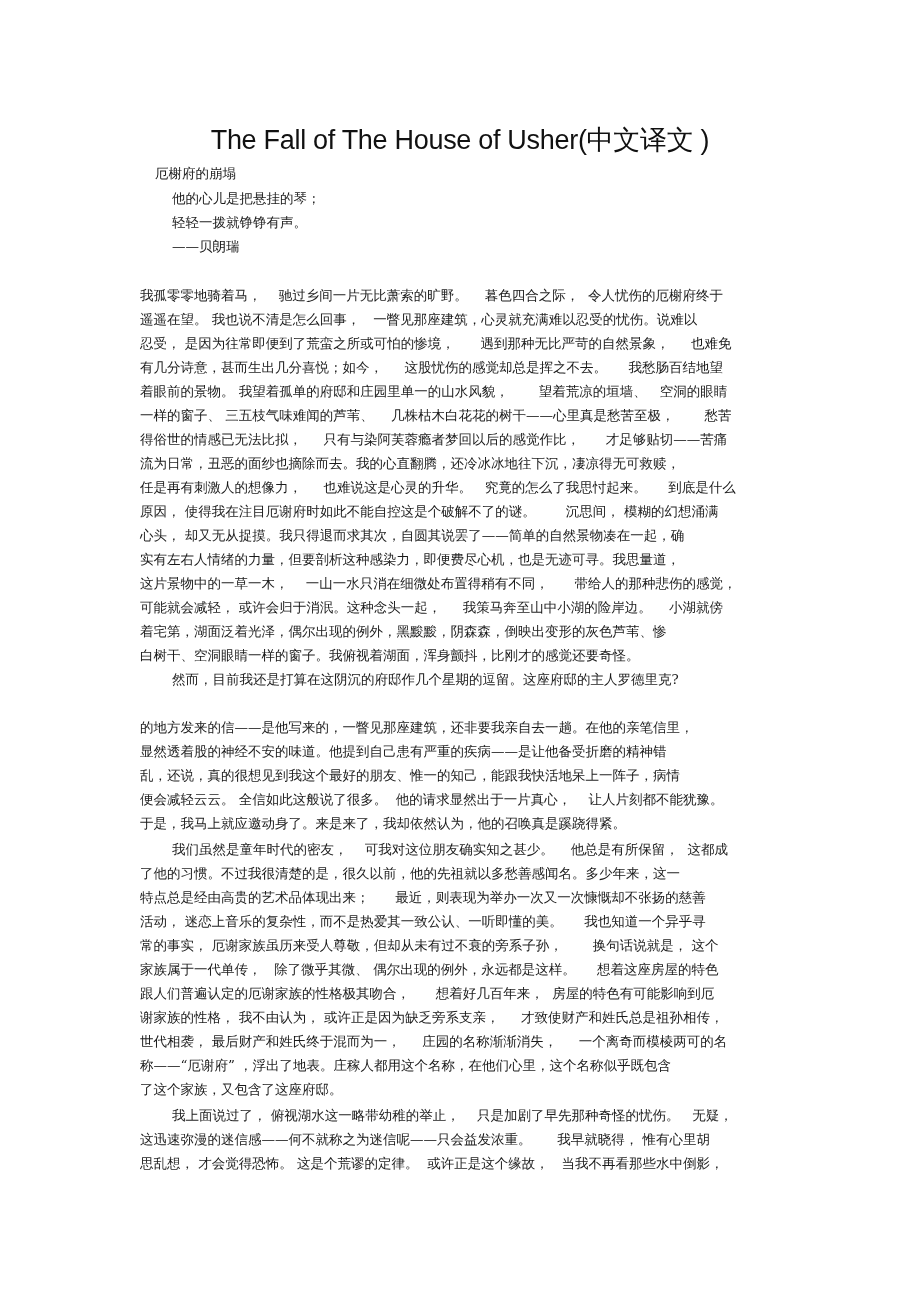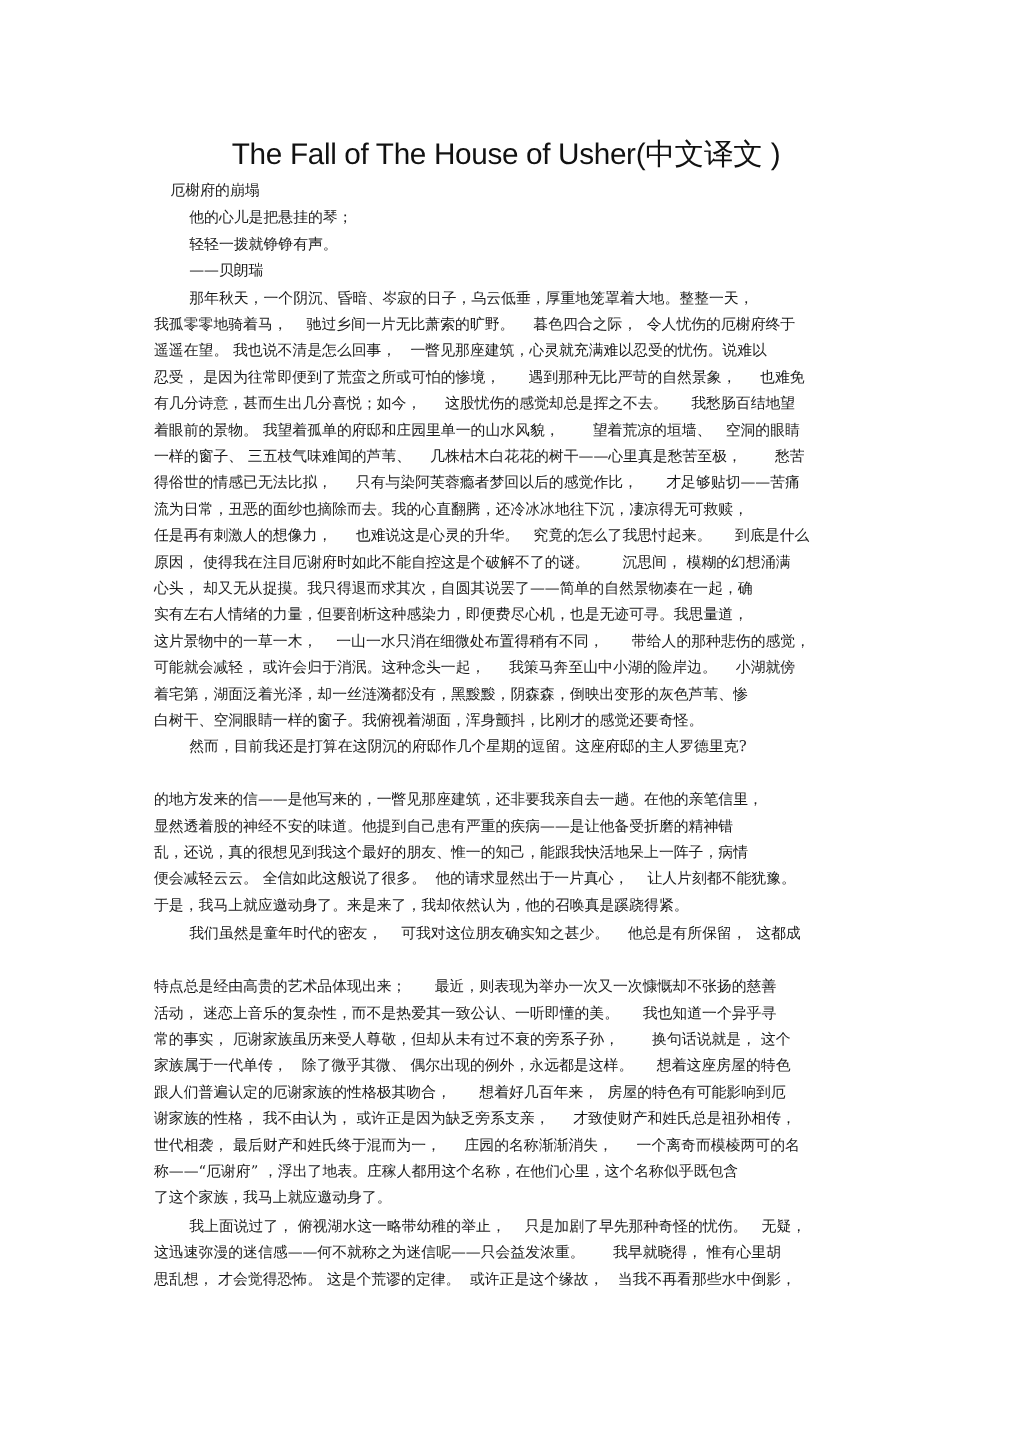--- a/index.html
+++ b/index.html
@@ -23,49 +23,49 @@
 <body>
 
 <div class="page">
   <div class="title">The Fall of The House of Usher(中文译文 )</div>
 
   <div class="line poem" style="top:187px">他的心儿是把悬挂的琴；</div>
   <div class="line sub" style="top:162px">厄榭府的崩塌</div>
   <div class="line poem" style="top:211px">轻轻一拨就铮铮有声。</div>
   <div class="line poem" style="top:235px">——贝朗瑞</div>
 
-  <div class="line indent" style="top:260px">那年秋天，一个阴沉、昏暗、岑寂的日子，乌云低垂，厚重地笼罩着大地。整整一天，</div>
   <div class="line" style="top:284px">我孤零零地骑着马，    驰过乡间一片无比萧索的旷野。    暮色四合之际，  令人忧伤的厄榭府终于</div>
   <div class="line" style="top:308px">遥遥在望。 我也说不清是怎么回事，   一瞥见那座建筑，心灵就充满难以忍受的忧伤。说难以</div>
   <div class="line" style="top:332px">忍受， 是因为往常即便到了荒蛮之所或可怕的惨境，      遇到那种无比严苛的自然景象，     也难免</div>
   <div class="line" style="top:356px">有几分诗意，甚而生出几分喜悦；如今，     这股忧伤的感觉却总是挥之不去。     我愁肠百结地望</div>
   <div class="line" style="top:380px">着眼前的景物。 我望着孤单的府邸和庄园里单一的山水风貌，       望着荒凉的垣墙、   空洞的眼睛</div>
   <div class="line" style="top:404px">一样的窗子、 三五枝气味难闻的芦苇、    几株枯木白花花的树干——心里真是愁苦至极，       愁苦</div>
   <div class="line" style="top:428px">得俗世的情感已无法比拟，     只有与染阿芙蓉瘾者梦回以后的感觉作比，      才足够贴切——苦痛</div>
   <div class="line" style="top:452px">流为日常，丑恶的面纱也摘除而去。我的心直翻腾，还冷冰冰地往下沉，凄凉得无可救赎，</div>
   <div class="line" style="top:476px">任是再有刺激人的想像力，     也难说这是心灵的升华。   究竟的怎么了我思忖起来。     到底是什么</div>
   <div class="line" style="top:500px">原因， 使得我在注目厄谢府时如此不能自控这是个破解不了的谜。       沉思间， 模糊的幻想涌满</div>
   <div class="line" style="top:548px">实有左右人情绪的力量，但要剖析这种感染力，即便费尽心机，也是无迹可寻。我思量道，</div>
   <div class="line" style="top:524px">心头， 却又无从捉摸。我只得退而求其次，自圆其说罢了——简单的自然景物凑在一起，确</div>
   <div class="line" style="top:572px">这片景物中的一草一木，    一山一水只消在细微处布置得稍有不同，      带给人的那种悲伤的感觉，</div>
   <div class="line" style="top:596px">可能就会减轻， 或许会归于消泯。这种念头一起，     我策马奔至山中小湖的险岸边。    小湖就傍</div>
-  <div class="line" style="top:620px">着宅第，湖面泛着光泽，却一丝涟漪都没有，黑黢黢，阴森森，倒映出变形的灰色芦苇、惨</div>
+  <div class="line" style="top:620px">着宅第，湖面泛着光泽，偶尔出现的例外，黑黢黢，阴森森，倒映出变形的灰色芦苇、惨</div>
   <div class="line" style="top:644px">白树干、空洞眼睛一样的窗子。我俯视着湖面，浑身颤抖，比刚才的感觉还要奇怪。</div>
   <div class="line indent" style="top:668px">然而，目前我还是打算在这阴沉的府邸作几个星期的逗留。这座府邸的主人罗德里克?</div>
   <div class="line" style="top:716px">的地方发来的信——是他写来的，一瞥见那座建筑，还非要我亲自去一趟。在他的亲笔信里，</div>
   <div class="line" style="top:740px">显然透着股的神经不安的味道。他提到自己患有严重的疾病——是让他备受折磨的精神错</div>
   <div class="line" style="top:764px">乱，还说，真的很想见到我这个最好的朋友、惟一的知己，能跟我快活地呆上一阵子，病情</div>
   <div class="line" style="top:788px">便会减轻云云。 全信如此这般说了很多。  他的请求显然出于一片真心，    让人片刻都不能犹豫。</div>
   <div class="line" style="top:812px">于是，我马上就应邀动身了。来是来了，我却依然认为，他的召唤真是蹊跷得紧。</div>
   <div class="line indent" style="top:838px">我们虽然是童年时代的密友，    可我对这位朋友确实知之甚少。    他总是有所保留，  这都成</div>
+  <div class="line" style="top:862px">了他的习惯。不过我很清楚的是，很久以前，他的先祖就以多愁善感闻名。多少年来，这一</div>
   <div class="line" style="top:886px">特点总是经由高贵的艺术品体现出来；      最近，则表现为举办一次又一次慷慨却不张扬的慈善</div>
   <div class="line" style="top:910px">活动， 迷恋上音乐的复杂性，而不是热爱其一致公认、一听即懂的美。     我也知道一个异乎寻</div>
   <div class="line" style="top:934px">常的事实， 厄谢家族虽历来受人尊敬，但却从未有过不衰的旁系子孙，       换句话说就是， 这个</div>
   <div class="line" style="top:958px">家族属于一代单传，   除了微乎其微、 偶尔出现的例外，永远都是这样。     想着这座房屋的特色</div>
   <div class="line" style="top:982px">跟人们普遍认定的厄谢家族的性格极其吻合，      想着好几百年来，  房屋的特色有可能影响到厄</div>
   <div class="line" style="top:1006px">谢家族的性格， 我不由认为， 或许正是因为缺乏旁系支亲，     才致使财产和姓氏总是祖孙相传，</div>
   <div class="line" style="top:1030px">世代相袭， 最后财产和姓氏终于混而为一，     庄园的名称渐渐消失，     一个离奇而模棱两可的名</div>
   <div class="line" style="top:1054px">称——“厄谢府” ，浮出了地表。庄稼人都用这个名称，在他们心里，这个名称似乎既包含</div>
-  <div class="line" style="top:1078px">了这个家族，我马上就应邀动身了。</div>
+  <div class="line" style="top:1078px">了这个家族，又包含了这座府邸。</div>
   <div class="line indent" style="top:1104px">我上面说过了， 俯视湖水这一略带幼稚的举止，    只是加剧了早先那种奇怪的忧伤。   无疑，</div>
   <div class="line" style="top:1128px">这迅速弥漫的迷信感——何不就称之为迷信呢——只会益发浓重。      我早就晓得， 惟有心里胡</div>
   <div class="line" style="top:1152px">思乱想， 才会觉得恐怖。 这是个荒谬的定律。  或许正是这个缘故，   当我不再看那些水中倒影，</div>
 </div>
 
 </body></html>

